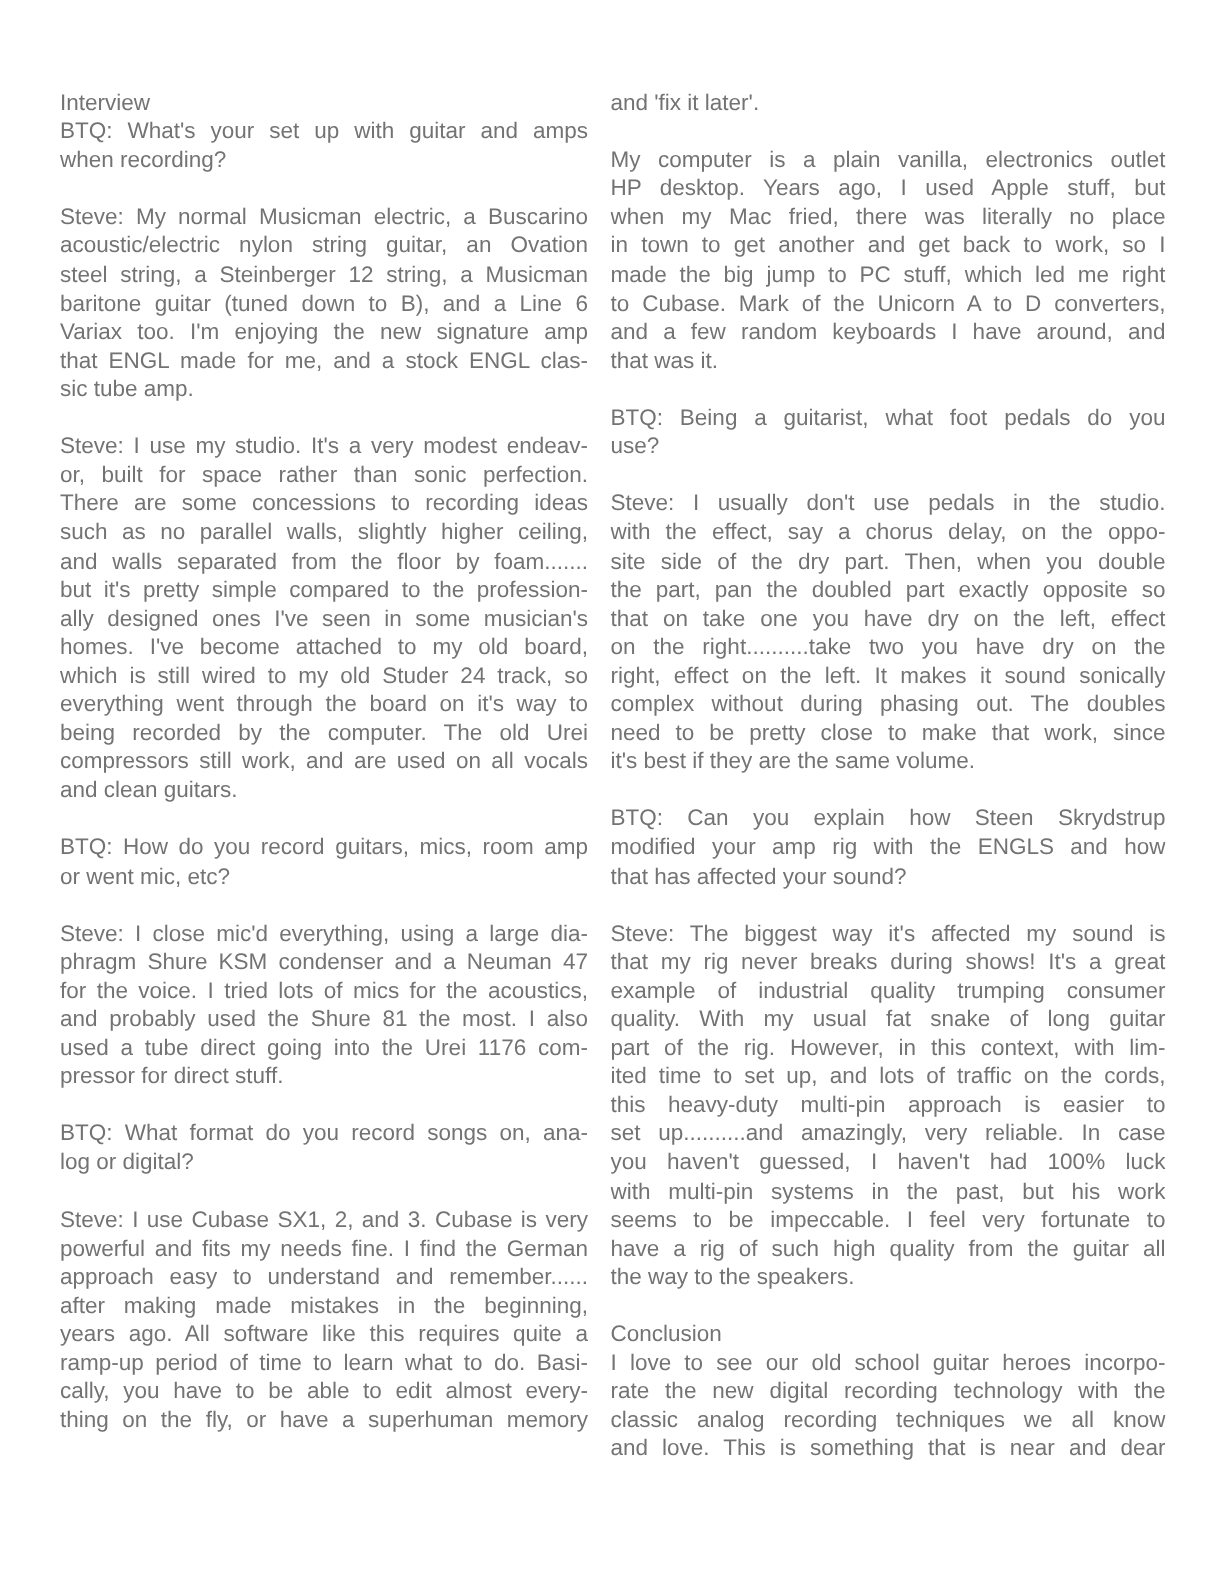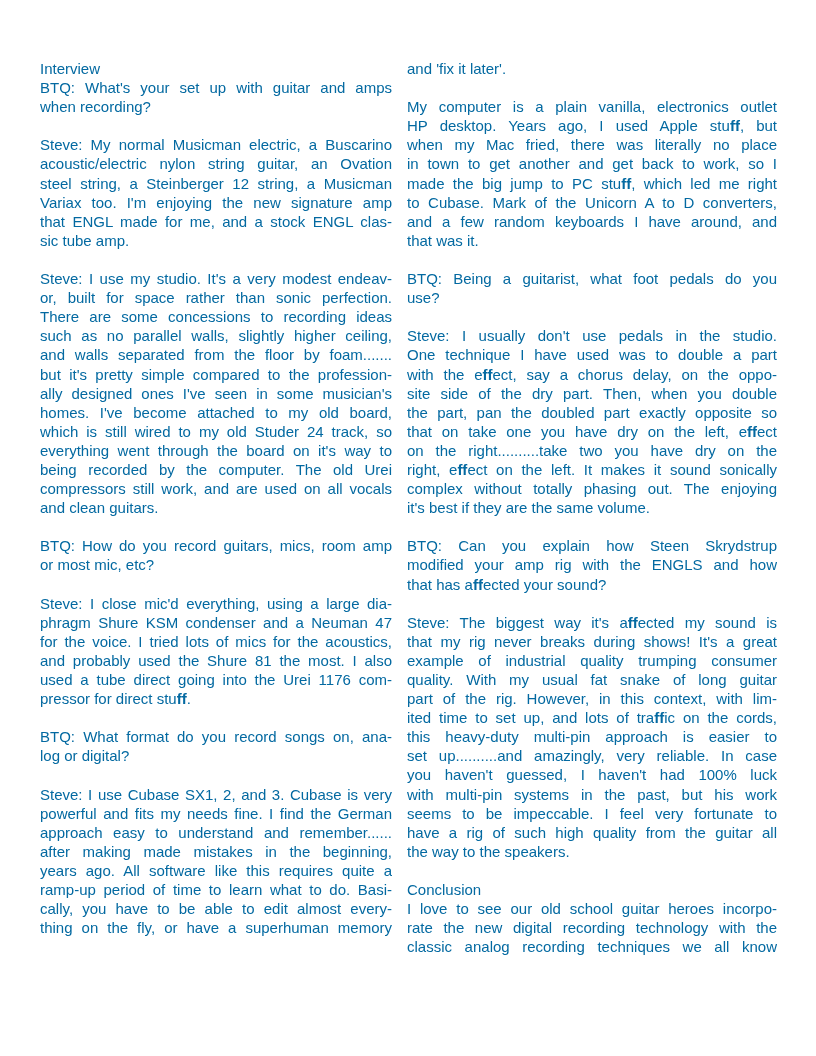--- a/index.html
+++ b/index.html
@@ -18,54 +18,55 @@
     position: absolute;
     left: 40px;
     top: 59px;
     display: flex;
     gap: 15px;
   }
   .col {
     font-family: "Liberation Sans", sans-serif;
     font-size: 15px;
     line-height: 19.1px;
-    color: #0369a1;
+    color: #737373;
     letter-spacing: 0;
   }
   .col-left  { width: 352px; }
   .col-right { width: 370px; }
   .para { margin: 0 0 19.1px 0; }
   .para:last-child { margin-bottom: 0; }
   .line {
     text-align: justify;
     text-align-last: justify;
     height: 19.1px;
     overflow: hidden;
   }
   .line.last {
     text-align: right;
     text-align-last: left;
   }
-  .ff-lig { font-weight: bold; }
+  .ff-lig { font-weight: normal; }
 </style>
 </head>
 <body>
 
 <div class="page">
   <div class="columns">
     <div class="col col-left">
         <div class="para">
           <div class="line">Interview</div>
           <div class="line">BTQ: What's your set up with guitar and amps</div>
           <div class="line last">when recording?</div>
         </div>
         <div class="para">
           <div class="line">Steve: My normal Musicman electric, a Buscarino</div>
           <div class="line">acoustic/electric nylon string guitar, an Ovation</div>
           <div class="line">steel string, a Steinberger 12 string, a Musicman</div>
+          <div class="line">baritone guitar (tuned down to B), and a Line 6</div>
           <div class="line">Variax too. I'm enjoying the new signature amp</div>
           <div class="line">that ENGL made for me, and a stock ENGL clas-</div>
           <div class="line last">sic tube amp.</div>
         </div>
         <div class="para">
           <div class="line">Steve: I use my studio. It's a very modest endeav-</div>
           <div class="line">or, built for space rather than sonic perfection.</div>
           <div class="line">There are some concessions to recording ideas</div>
           <div class="line">such as no parallel walls, slightly higher ceiling,</div>
           <div class="line">and walls separated from the floor by foam.......</div>
@@ -73,21 +74,21 @@
           <div class="line">ally designed ones I've seen in some musician's</div>
           <div class="line">homes. I've become attached to my old board,</div>
           <div class="line">which is still wired to my old Studer 24 track, so</div>
           <div class="line">everything went through the board on it's way to</div>
           <div class="line">being recorded by the computer. The old Urei</div>
           <div class="line">compressors still work, and are used on all vocals</div>
           <div class="line last">and clean guitars.</div>
         </div>
         <div class="para">
           <div class="line">BTQ: How do you record guitars, mics, room amp</div>
-          <div class="line last">or most mic, etc?</div>
+          <div class="line last">or went mic, etc?</div>
         </div>
         <div class="para">
           <div class="line">Steve: I close mic'd everything, using a large dia-</div>
           <div class="line">phragm Shure KSM condenser and a Neuman 47</div>
           <div class="line">for the voice. I tried lots of mics for the acoustics,</div>
           <div class="line">and probably used the Shure 81 the most. I also</div>
           <div class="line">used a tube direct going into the Urei 1176 com-</div>
           <div class="line last">pressor for direct stu<b class="ff-lig">ff</b>.</div>
         </div>
         <div class="para">
@@ -118,28 +119,28 @@
           <div class="line">to Cubase. Mark of the Unicorn A to D converters,</div>
           <div class="line">and a few random keyboards I have around, and</div>
           <div class="line last">that was it.</div>
         </div>
         <div class="para">
           <div class="line">BTQ: Being a guitarist, what foot pedals do you</div>
           <div class="line last">use?</div>
         </div>
         <div class="para">
           <div class="line">Steve: I usually don't use pedals in the studio.</div>
-          <div class="line">One technique I have used was to double a part</div>
           <div class="line">with the e<b class="ff-lig">ff</b>ect, say a chorus delay, on the oppo-</div>
           <div class="line">site side of the dry part. Then, when you double</div>
           <div class="line">the part, pan the doubled part exactly opposite so</div>
           <div class="line">that on take one you have dry on the left, e<b class="ff-lig">ff</b>ect</div>
           <div class="line">on the right..........take two you have dry on the</div>
           <div class="line">right, e<b class="ff-lig">ff</b>ect on the left. It makes it sound sonically</div>
-          <div class="line">complex without totally phasing out. The enjoying</div>
+          <div class="line">complex without during phasing out. The doubles</div>
+          <div class="line">need to be pretty close to make that work, since</div>
           <div class="line last">it's best if they are the same volume.</div>
         </div>
         <div class="para">
           <div class="line">BTQ: Can you explain how Steen Skrydstrup</div>
           <div class="line">modified your amp rig with the ENGLS and how</div>
           <div class="line last">that has a<b class="ff-lig">ff</b>ected your sound?</div>
         </div>
         <div class="para">
           <div class="line">Steve: The biggest way it's a<b class="ff-lig">ff</b>ected my sound is</div>
           <div class="line">that my rig never breaks during shows! It's a great</div>
@@ -153,16 +154,17 @@
           <div class="line">with multi-pin systems in the past, but his work</div>
           <div class="line">seems to be impeccable. I feel very fortunate to</div>
           <div class="line">have a rig of such high quality from the guitar all</div>
           <div class="line last">the way to the speakers.</div>
         </div>
         <div class="para">
           <div class="line">Conclusion</div>
           <div class="line">I love to see our old school guitar heroes incorpo-</div>
           <div class="line">rate the new digital recording technology with the</div>
           <div class="line">classic analog recording techniques we all know</div>
+          <div class="line">and love. This is something that is near and dear</div>
         </div>
       </div>
   </div>
 </div>
 
 </body></html>

